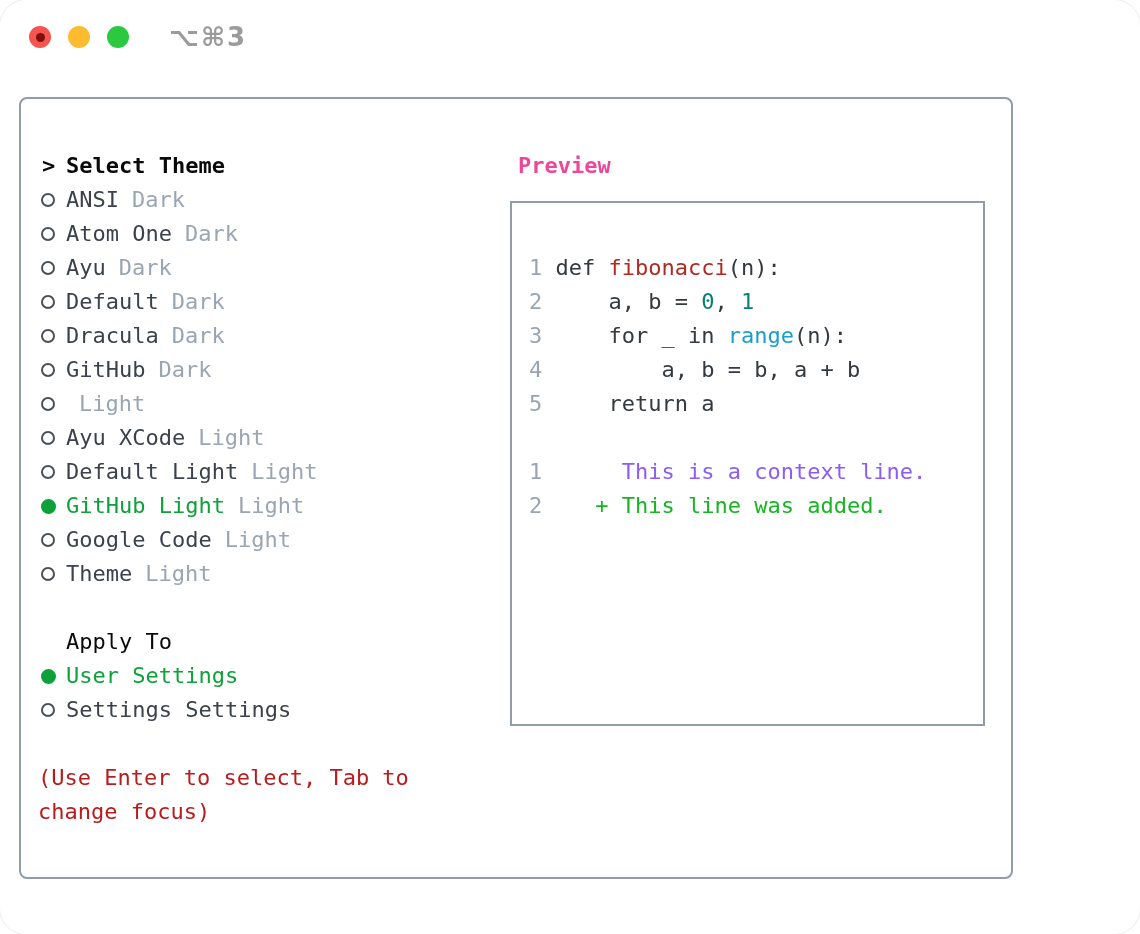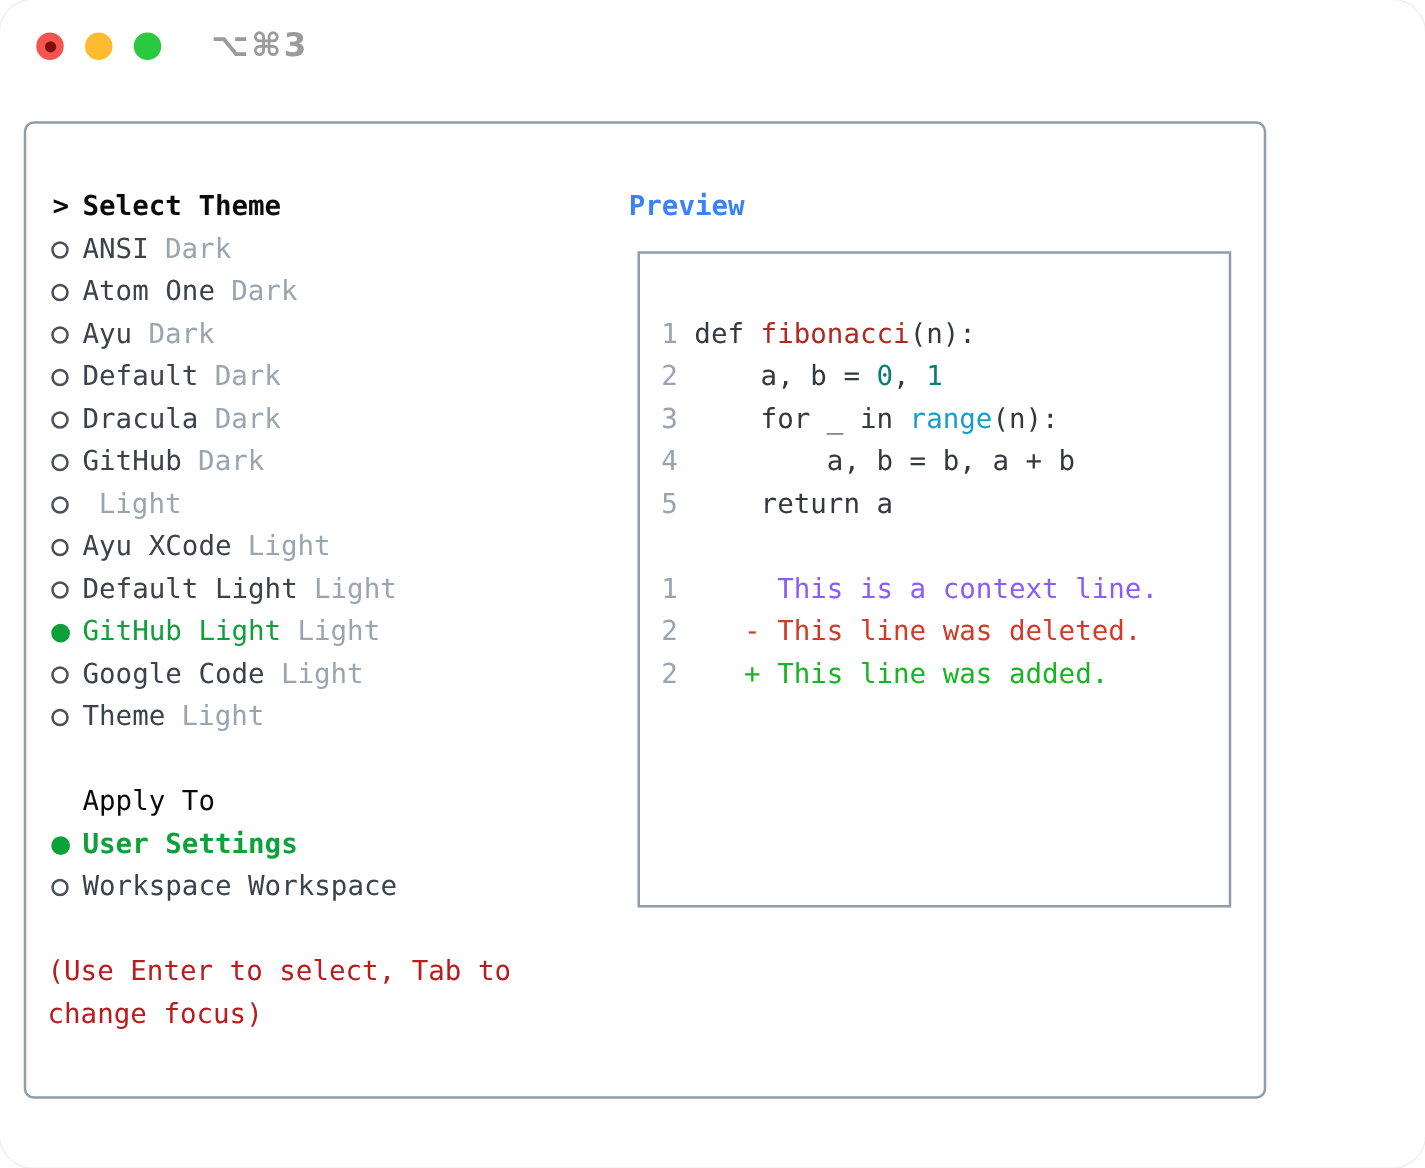--- a/index.html
+++ b/index.html
@@ -34,26 +34,26 @@
   .marker { width:28px; flex:none; display:flex; align-items:center; }
   .cursor-glyph { font-weight:bold; color:#0a0a0a; padding-left:4px; }
   .panel-title { font-weight:bold; color:#0a0a0a; }
   .subtitle { color:#0a0a0a; }
   .radio { width:14px; height:14px; border-radius:50%; border:2px solid #4a5158; margin-left:3px; }
   .radio.on { background:#0ea13a; border-color:#0ea13a; width:15px; height:15px; }
   .theme-name { color:#3b424c; }
   .theme-name.sel { color:#0ea13a; }
   .variant { color:#9aa5b2; margin-left:13px; }
   .opt-label { color:#3b424c; }
-  .opt-label.sel { color:#0ea13a;font-weight:bold; }
+  .opt-label.sel { color:#0ea13a; }
   .spacer { height:34px; }
   .help { color:#b91c1c; width:400px; white-space:normal; }
 
   
-  .preview-title { position:absolute; left:482px; top:50px; height:34px; font-weight:bold; color:#3b82f6; }
+  .preview-title { position:absolute; left:497px; top:50px; height:34px; font-weight:bold; color:#ec4899; }
   .preview-box {
     position:absolute; left:489px; top:102px; width:475px; height:525px;
     border:2px solid #919cab; background:#fff;
     padding:48px 0 0 17px; overflow:hidden;
   }
   .pline { white-space:pre; height:34px; }
   .lineno   { color:#99a4b2; }
   .c-plain  { color:#33393f; }
   .c-func   { color:#b02a21; }
   .c-num    { color:#087e78; }
@@ -101,38 +101,37 @@
 
       <div class="spacer"></div>
 
       <div class="row">
         <span class="marker"></span>
         <span class="subtitle">Apply To</span>
       </div>
 
       <div id="apply-list">
           <div class="row"><span class="marker"><span class="radio on"></span></span><span class="opt-label sel">User Settings</span></div>
-          <div class="row"><span class="marker"><span class="radio"></span></span><span class="opt-label">Workspace Workspace</span></div>
+          <div class="row"><span class="marker"><span class="radio"></span></span><span class="opt-label">Settings Settings</span></div>
         </div>
 
       <div class="spacer"></div>
 
       <div class="help">(Use Enter to select, Tab to change focus)</div>
     </div>
 
     <div class="preview-title">Preview</div>
 
     <div class="preview-box">
       <div id="preview-lines">
           <div class="pline"><span class="lineno">1</span><span class="c-plain"> def </span><span class="c-func">fibonacci</span><span class="c-plain">(n):</span></div>
           <div class="pline"><span class="lineno">2</span><span class="c-plain">     a, b = </span><span class="c-num">0</span><span class="c-plain">, </span><span class="c-num">1</span></div>
           <div class="pline"><span class="lineno">3</span><span class="c-plain">     for _ in </span><span class="c-builtin">range</span><span class="c-plain">(n):</span></div>
           <div class="pline"><span class="lineno">4</span><span class="c-plain">         a, b = b, a + b</span></div>
           <div class="pline"><span class="lineno">5</span><span class="c-plain">     return a</span></div>
           <div class="pline"><span class="lineno"></span></div>
           <div class="pline"><span class="lineno">1</span><span class="c-context">      This is a context line.</span></div>
-          <div class="pline"><span class="lineno">2</span><span class="c-deleted">    - This line was deleted.</span></div>
           <div class="pline"><span class="lineno">2</span><span class="c-added">    + This line was added.</span></div>
         </div>
     </div>
 
   </div>
 </div>
 
 </body></html>

